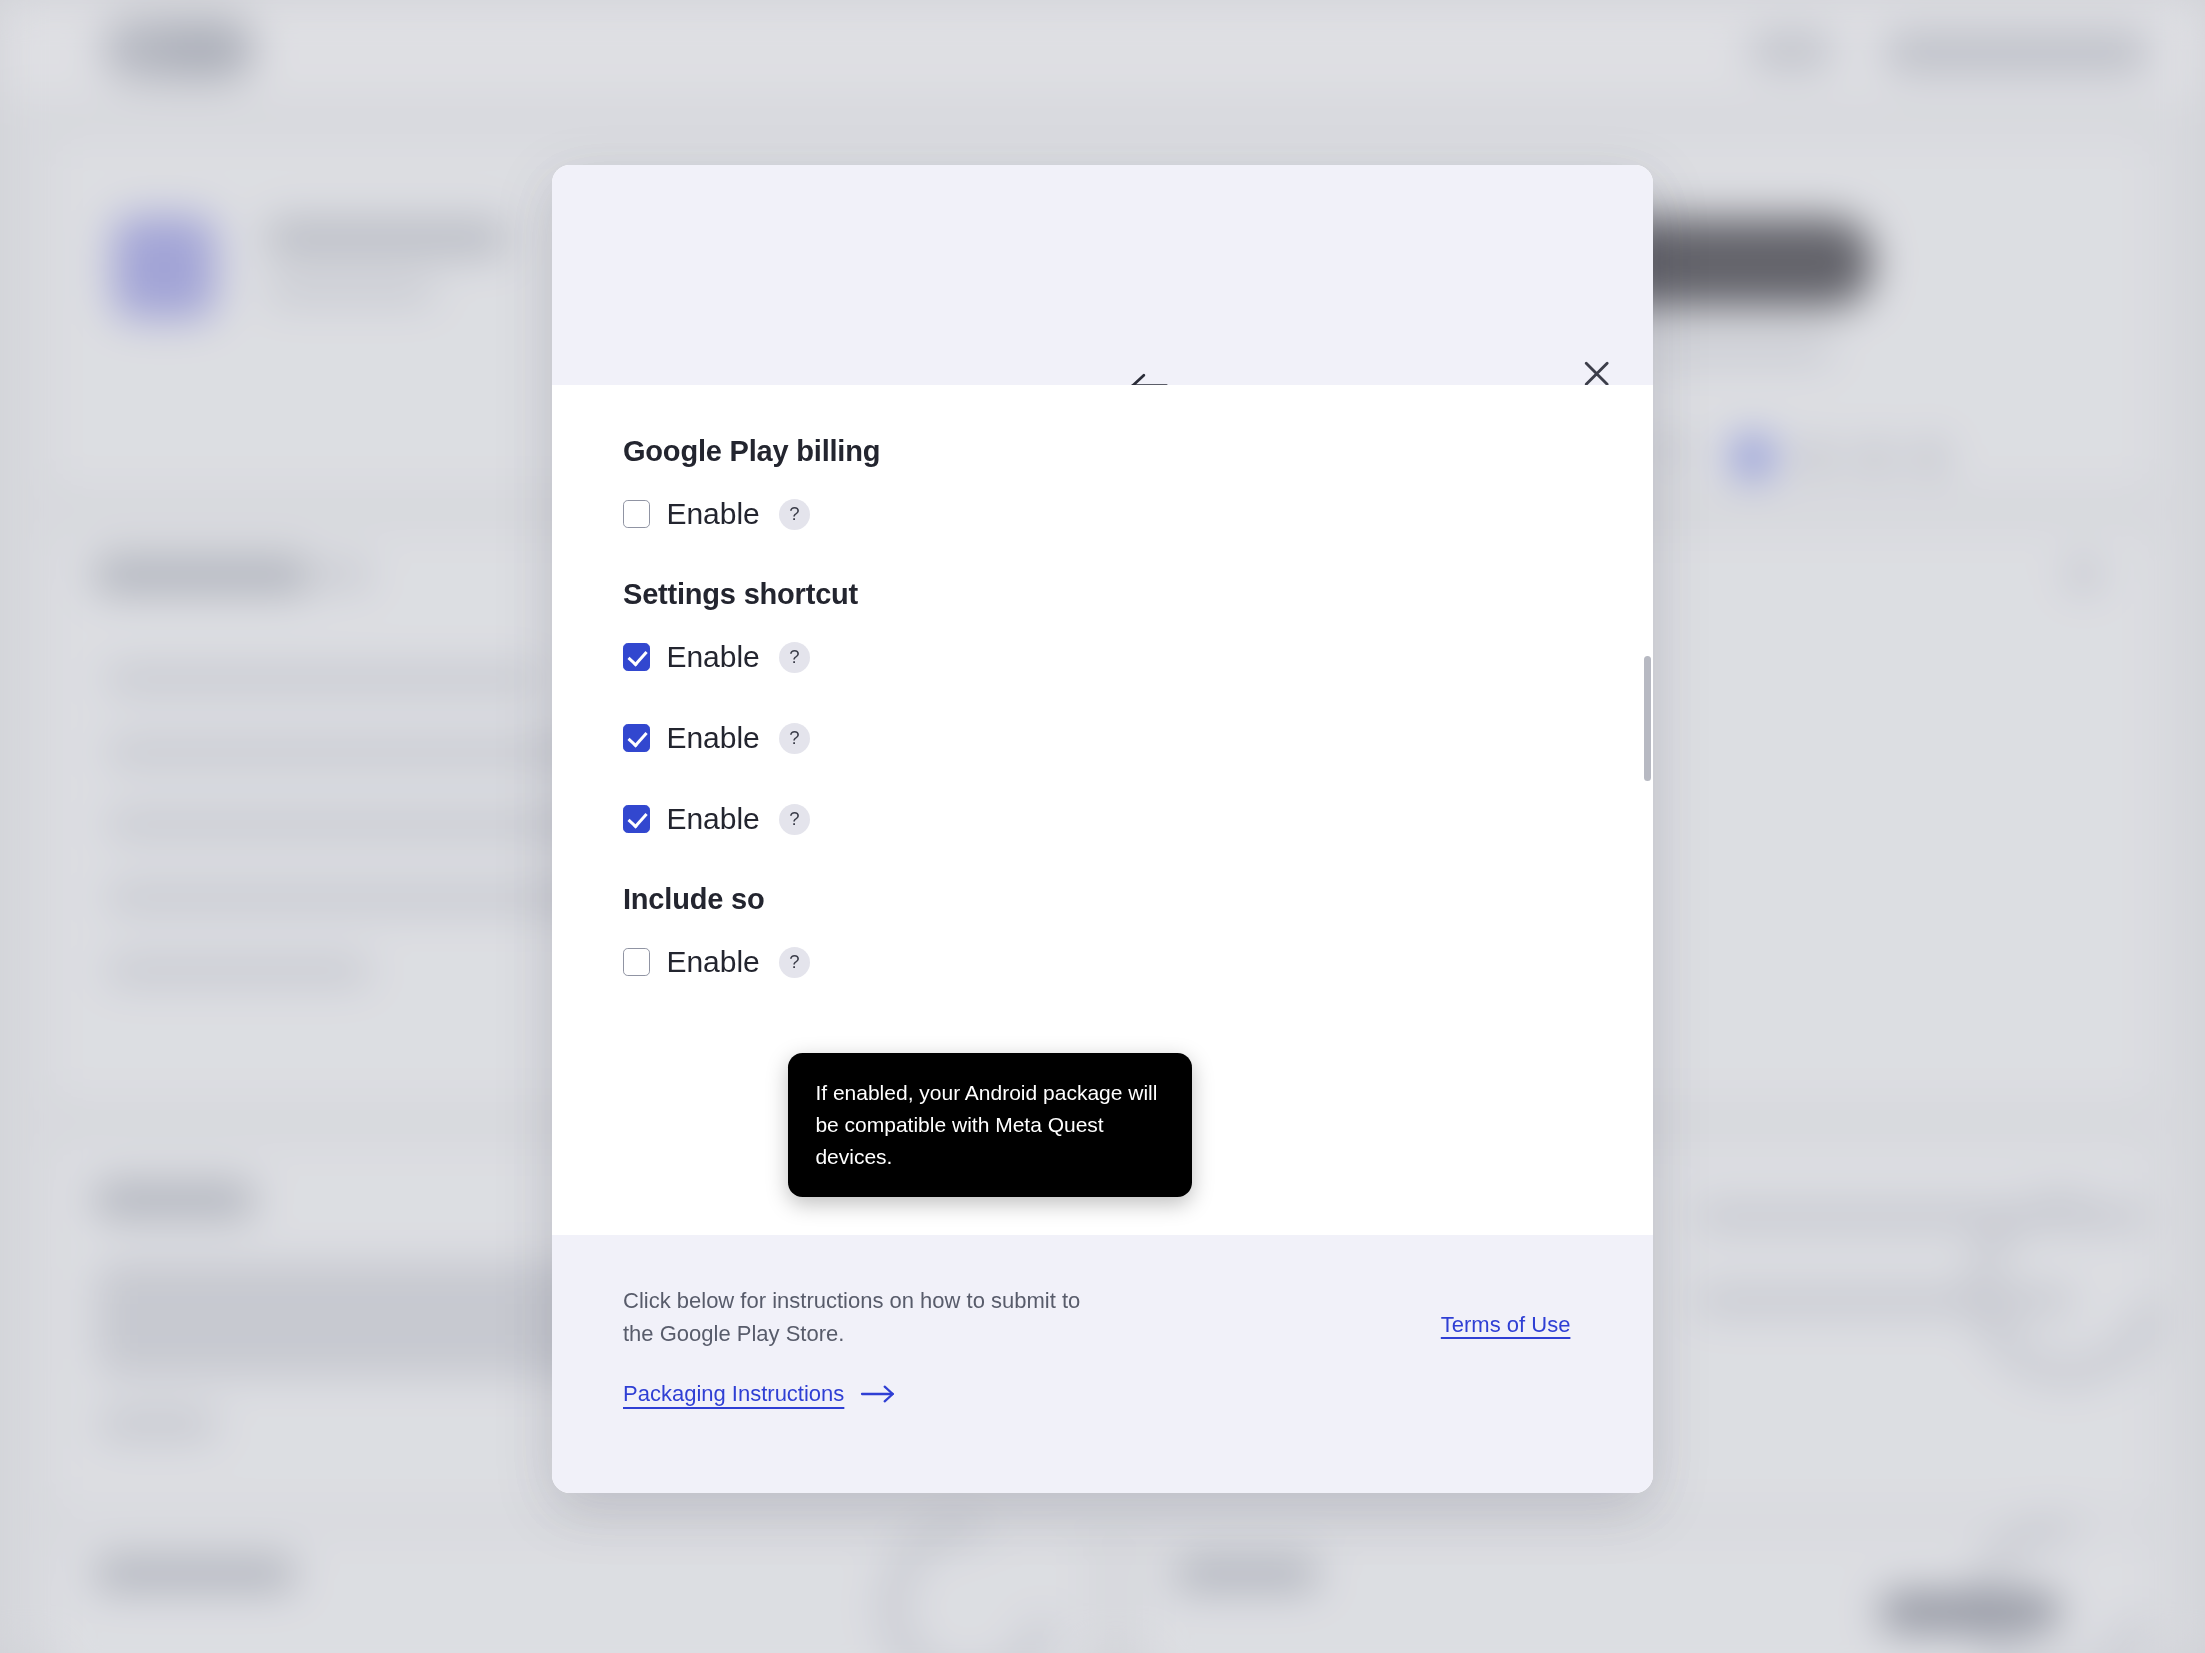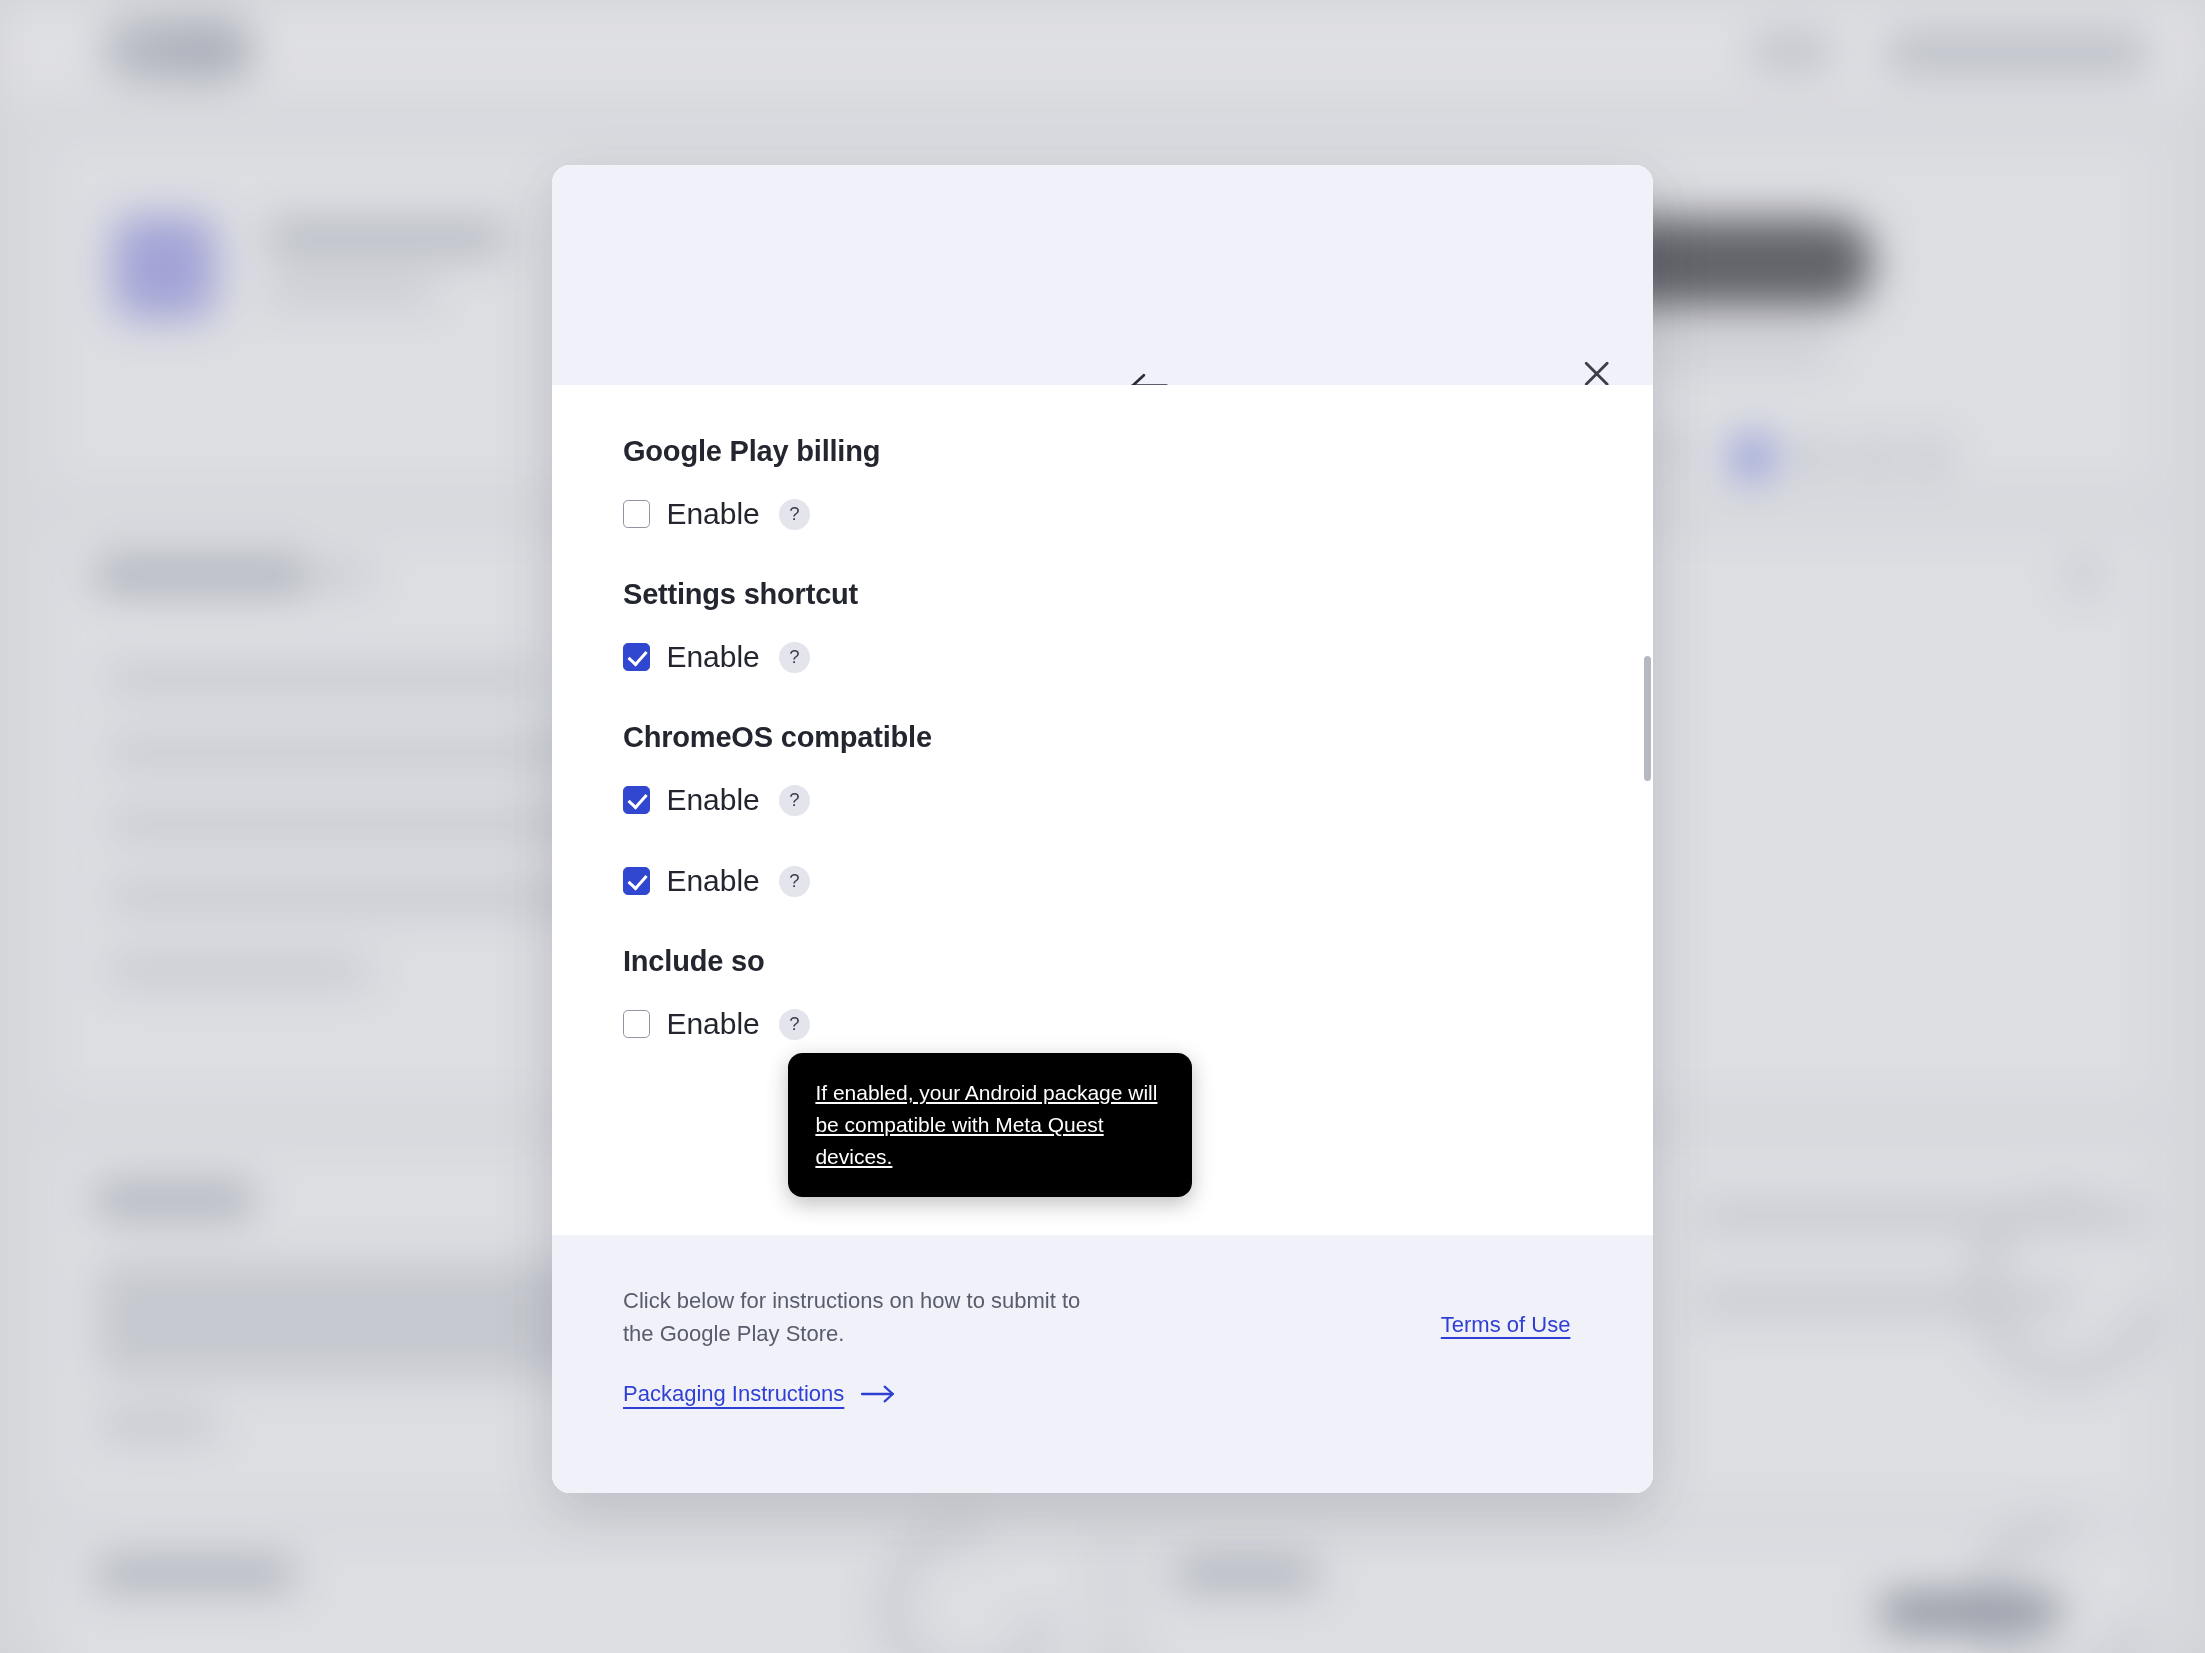--- a/index.html
+++ b/index.html
@@ -166,21 +166,20 @@
   #tooltip {
     position: absolute;
     left: 788px; top: 1053px;
     width: 404px;
     background: #000; color: #fff;
     border-radius: 14.5px;
     padding: 24px 27.4px;
     font-size: 21px; line-height: 1.52;
     z-index: 40;
     box-shadow: 0 6.5px 21px rgba(0,0,0,0.25);
-    text-decoration: underline;
   }
 
   
   .modal-footer {
     position: absolute; left: 0; bottom: 0;
     width: 100%; height: 258px;
     background: #f1f1f9;
     border-radius: 0 0 18px 18px;
     display: flex; justify-content: space-between;
     padding: 50px 60px 0 71px;
@@ -308,21 +307,20 @@
     <div class="opt-group">
       <div class="opt-title">Settings shortcut</div>
       <div class="opt-row">
         <div class="cbox checked"></div>
         <span class="opt-label">Enable</span>
         <span class="help-icon">?</span>
       </div>
     </div>
 
     <div class="opt-group">
-      <div class="opt-title">ChromeOS compatible</div>
       <div class="opt-row">
         <div class="cbox checked"></div>
         <span class="opt-label">Enable</span>
         <span class="help-icon">?</span>
       </div>
     </div>
 
     <div class="opt-group">
       <div class="opt-row">
         <div class="cbox checked"></div>

